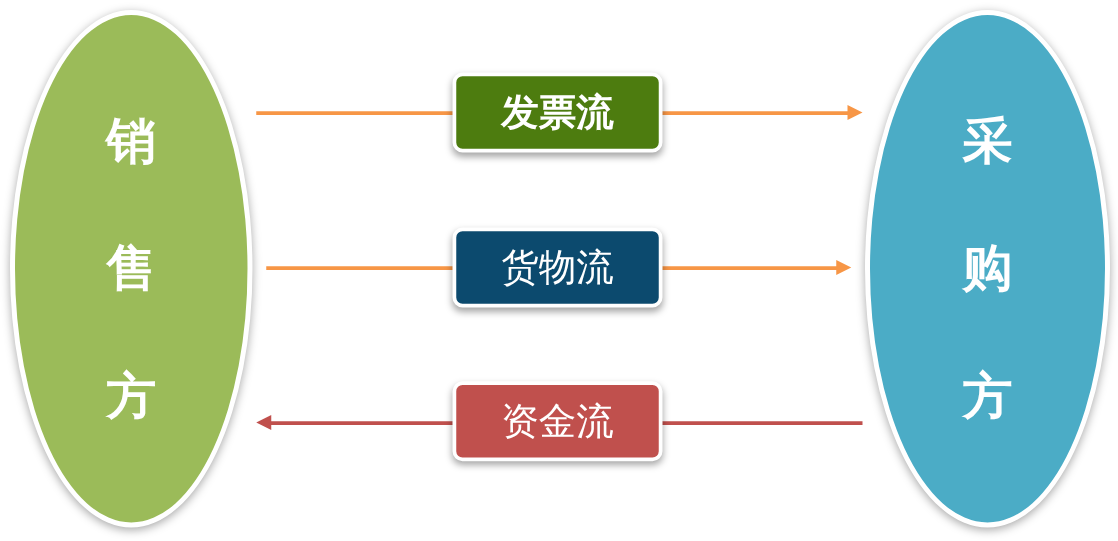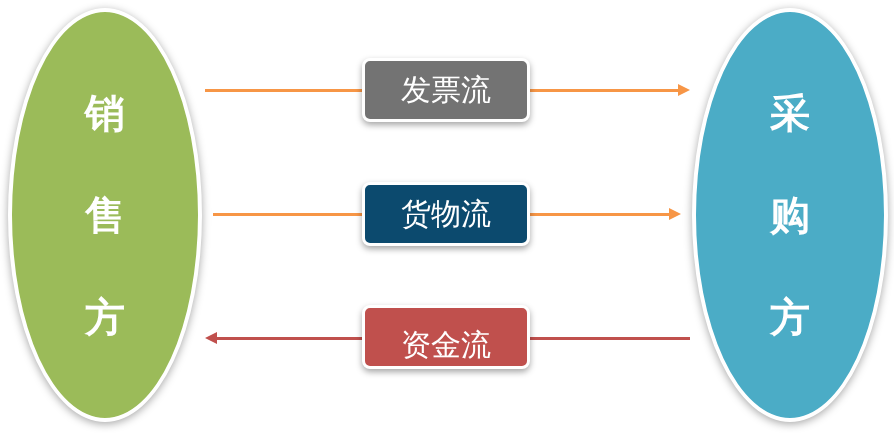--- a/index.html
+++ b/index.html
@@ -22,27 +22,27 @@
 </div>
 
 <div id="right" class="ellipse">
   <span>采</span>
   <span>购</span>
   <span>方</span>
 </div>
 
 <div class="line" style="left:205px;top:89px;width:475px;background:#f79646;"></div>
 <div class="head" style="left:678px;top:84px;border-left:12px solid #f79646;"></div>
-<div class="box" style="top:58px;background:#737373;">
+<div class="box" style="top:58px;background:#4d7c0f;font-weight:bold;">
     <span>发票流</span>
   </div>
 
 <div class="line" style="left:213px;top:213px;width:458px;background:#f79646;"></div>
 <div class="head" style="left:669px;top:208px;border-left:12px solid #f79646;"></div>
 <div class="box" style="top:182px;background:#0c4a6e;">
     <span>货物流</span>
   </div>
 
 <div class="line" style="left:216px;top:337px;width:474px;background:#c0504d;"></div>
 <div class="head" style="left:205px;top:332px;border-right:12px solid #c0504d;"></div>
-<div class="box" style="top:305px;background:#c0504d;align-items:flex-end;">
+<div class="box" style="top:305px;background:#c0504d;">
     <span>资金流</span>
   </div>
 
 </body></html>

